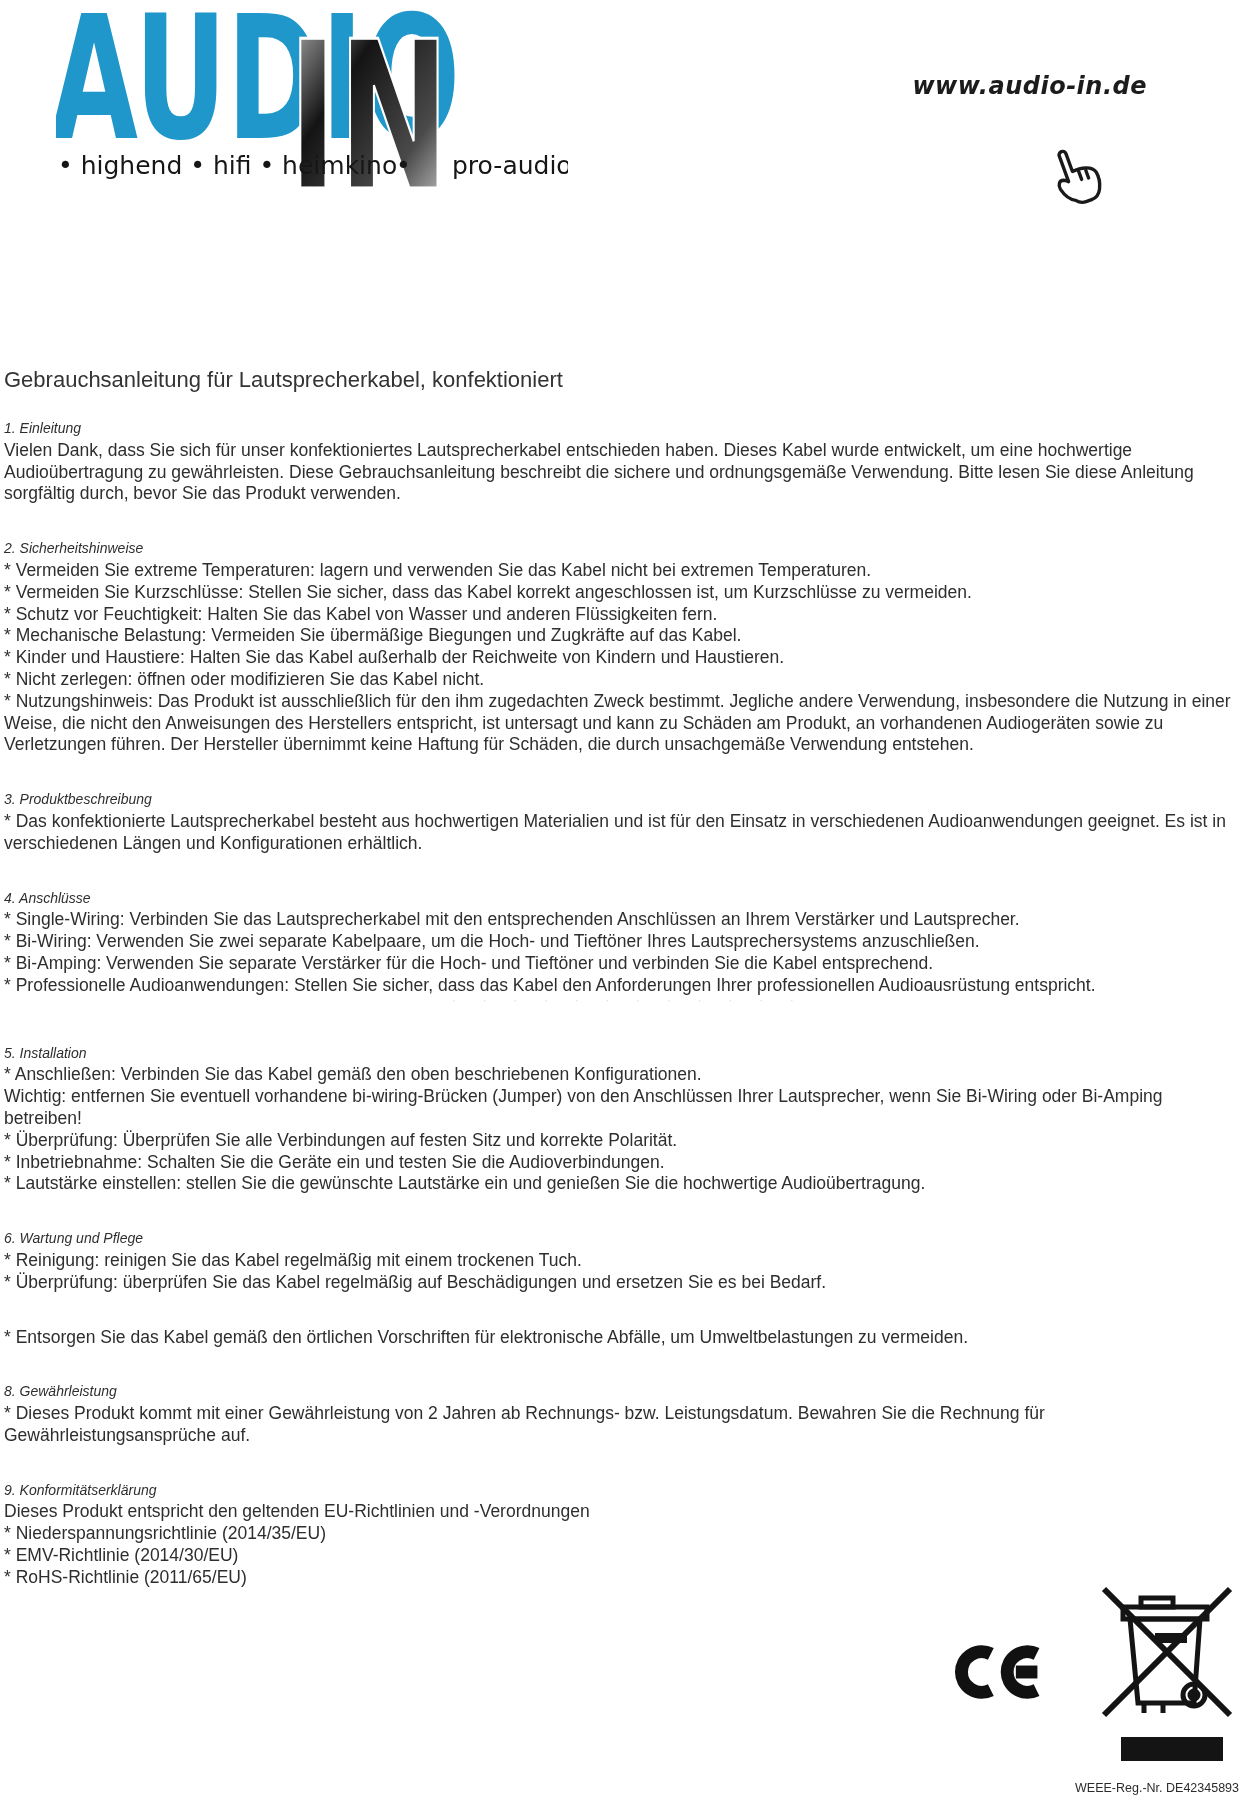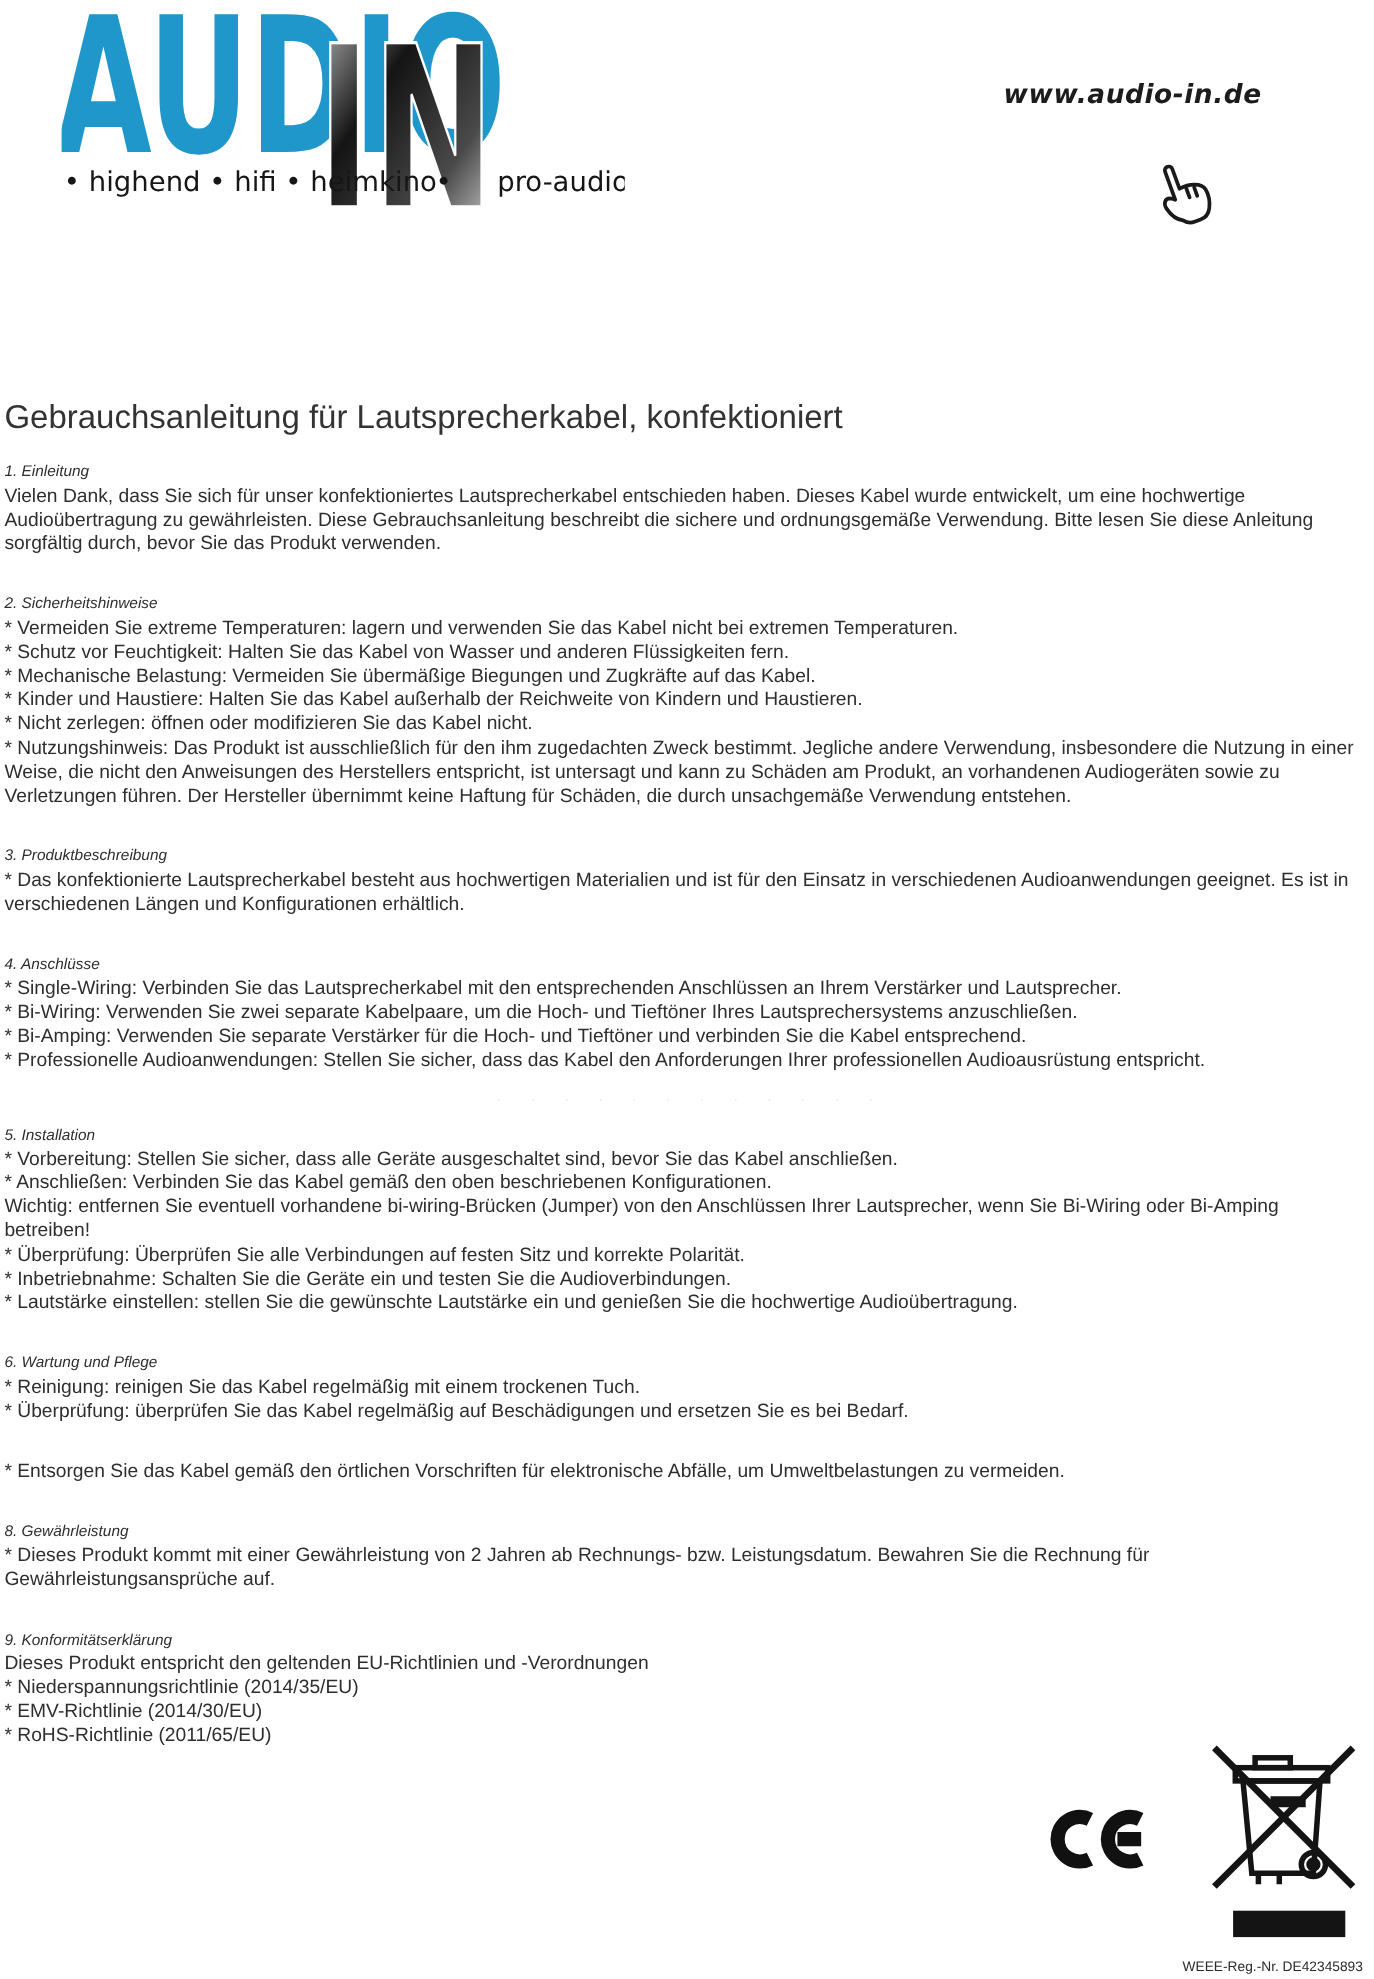--- a/index.html
+++ b/index.html
@@ -19,21 +19,21 @@
     font-weight: bold; font-style: italic;
     font-size: 24px; color: #1c1c1c; letter-spacing: 0.5px; text-align: right;
   }
   .hand { position: absolute; left: 1046px; top: 134px; transform: rotate(-20deg); }
   
   .doc-flow {
     position: absolute; top: 366px; left: 4px; right: 8px;
     font-size: 17.5px; line-height: 21.8px; color: #2e2e2e;
   }
   .doc-title {
-    font-size: 30px; font-weight: normal; color: #333;
+    font-size: 22px; font-weight: normal; color: #333;
     margin: 0 0 24px 0; line-height: 28px;
   }
   .doc-section { margin-top: 33px; }
   .doc-section.sec-1 { margin-top: 0; }
   .doc-section.sec-5 { margin-top: 46px; }
   .sec-heading {
     font-style: italic; font-weight: normal;
     font-size: 14px; margin: 0; line-height: 21.8px;
   }
   .line { margin: 0; }
@@ -86,20 +86,21 @@
   <h1 class="doc-title">Gebrauchsanleitung für Lautsprecherkabel, konfektioniert</h1>
 
   <section class="doc-section sec-1">
     <h2 class="sec-heading">1. Einleitung</h2>
   <div class="line">Vielen Dank, dass Sie sich für unser konfektioniertes Lautsprecherkabel entschieden haben. Dieses Kabel wurde entwickelt, um eine hochwertige Audioübertragung zu gewährleisten. Diese Gebrauchsanleitung beschreibt die sichere und ordnungsgemäße Verwendung. Bitte lesen Sie diese Anleitung sorgfältig durch, bevor Sie das Produkt verwenden.</div>
     </section>
 
   <section class="doc-section sec-2">
     <h2 class="sec-heading">2. Sicherheitshinweise</h2>
   <div class="line">* Vermeiden Sie extreme Temperaturen: lagern und verwenden Sie das Kabel nicht bei extremen Temperaturen.</div>
+      <div class="line">* Vermeiden Sie Kurzschlüsse: Stellen Sie sicher, dass das Kabel korrekt angeschlossen ist, um Kurzschlüsse zu vermeiden.</div>
       <div class="line">* Schutz vor Feuchtigkeit: Halten Sie das Kabel von Wasser und anderen Flüssigkeiten fern.</div>
       <div class="line">* Mechanische Belastung: Vermeiden Sie übermäßige Biegungen und Zugkräfte auf das Kabel.</div>
       <div class="line">* Kinder und Haustiere: Halten Sie das Kabel außerhalb der Reichweite von Kindern und Haustieren.</div>
       <div class="line">* Nicht zerlegen: öffnen oder modifizieren Sie das Kabel nicht.</div>
       <div class="line">* Nutzungshinweis: Das Produkt ist ausschließlich für den ihm zugedachten Zweck bestimmt. Jegliche andere Verwendung, insbesondere die Nutzung in einer Weise, die nicht den Anweisungen des Herstellers entspricht, ist untersagt und kann zu Schäden am Produkt, an vorhandenen Audiogeräten sowie zu Verletzungen führen. Der Hersteller übernimmt keine Haftung für Schäden, die durch unsachgemäße Verwendung entstehen.</div>
     </section>
 
   <section class="doc-section sec-3">
     <h2 class="sec-heading">3. Produktbeschreibung</h2>
   <div class="line">* Das konfektionierte Lautsprecherkabel besteht aus hochwertigen Materialien und ist für den Einsatz in verschiedenen Audioanwendungen geeignet. Es ist in verschiedenen Längen und Konfigurationen erhältlich.</div>
@@ -108,21 +109,20 @@
   <section class="doc-section sec-4">
     <h2 class="sec-heading">4. Anschlüsse</h2>
   <div class="line">* Single-Wiring: Verbinden Sie das Lautsprecherkabel mit den entsprechenden Anschlüssen an Ihrem Verstärker und Lautsprecher.</div>
       <div class="line">* Bi-Wiring: Verwenden Sie zwei separate Kabelpaare, um die Hoch- und Tieftöner Ihres Lautsprechersystems anzuschließen.</div>
       <div class="line">* Bi-Amping: Verwenden Sie separate Verstärker für die Hoch- und Tieftöner und verbinden Sie die Kabel entsprechend.</div>
       <div class="line">* Professionelle Audioanwendungen: Stellen Sie sicher, dass das Kabel den Anforderungen Ihrer professionellen Audioausrüstung entspricht.</div>
     </section>
 
   <section class="doc-section sec-5">
     <h2 class="sec-heading">5. Installation</h2>
-  <div class="line">* Vorbereitung: Stellen Sie sicher, dass alle Geräte ausgeschaltet sind, bevor Sie das Kabel anschließen.</div>
       <div class="line">* Anschließen: Verbinden Sie das Kabel gemäß den oben beschriebenen Konfigurationen.</div>
       <div class="line">Wichtig: entfernen Sie eventuell vorhandene bi-wiring-Brücken (Jumper) von den Anschlüssen Ihrer Lautsprecher, wenn Sie Bi-Wiring oder Bi-Amping betreiben!</div>
       <div class="line">* Überprüfung: Überprüfen Sie alle Verbindungen auf festen Sitz und korrekte Polarität.</div>
       <div class="line">* Inbetriebnahme: Schalten Sie die Geräte ein und testen Sie die Audioverbindungen.</div>
       <div class="line">* Lautstärke einstellen: stellen Sie die gewünschte Lautstärke ein und genießen Sie die hochwertige Audioübertragung.</div>
     </section>
 
   <section class="doc-section sec-6">
     <h2 class="sec-heading">6. Wartung und Pflege</h2>
   <div class="line">* Reinigung: reinigen Sie das Kabel regelmäßig mit einem trockenen Tuch.</div>

